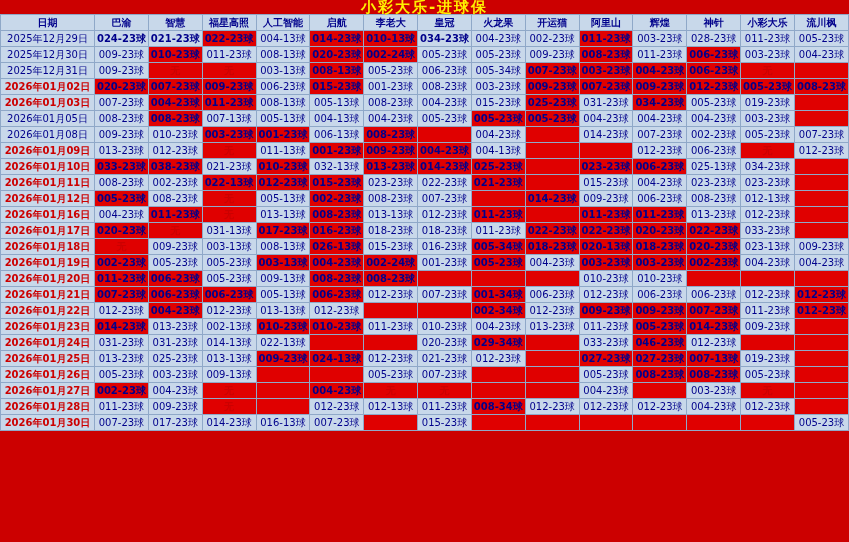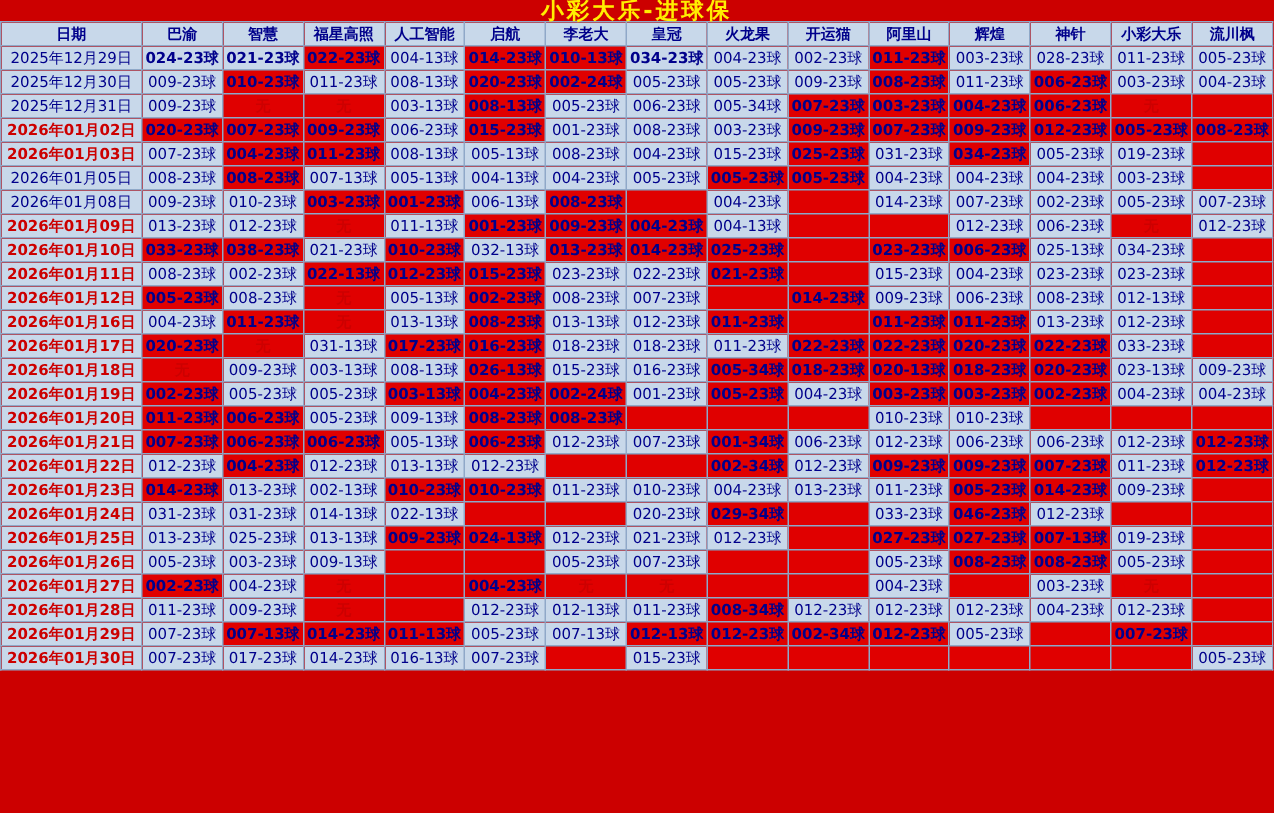--- a/index.html
+++ b/index.html
@@ -490,37 +490,20 @@
           <td class="b">011-23球</td>
           <td class="rb">008-34球</td>
           <td class="b">012-23球</td>
           <td class="b">012-23球</td>
           <td class="b">012-23球</td>
           <td class="b">004-23球</td>
           <td class="b">012-23球</td>
           <td class="empty"></td>
         </tr>
         <tr>
-          <td class="c0 hl">2026年01月29日</td>
-          <td class="b">007-23球</td>
-          <td class="rb">007-13球</td>
-          <td class="rb">014-23球</td>
-          <td class="rb">011-13球</td>
-          <td class="b">005-23球</td>
-          <td class="b">007-13球</td>
-          <td class="rb">012-13球</td>
-          <td class="rb">012-23球</td>
-          <td class="rb">002-34球</td>
-          <td class="rb">012-23球</td>
-          <td class="b">005-23球</td>
-          <td class="empty"></td>
-          <td class="rb">007-23球</td>
-          <td class="empty"></td>
-        </tr>
-        <tr>
           <td class="c0 hl">2026年01月30日</td>
           <td class="b">007-23球</td>
           <td class="b">017-23球</td>
           <td class="b">014-23球</td>
           <td class="b">016-13球</td>
           <td class="b">007-23球</td>
           <td class="empty"></td>
           <td class="b">015-23球</td>
           <td class="empty"></td>
           <td class="empty"></td>

